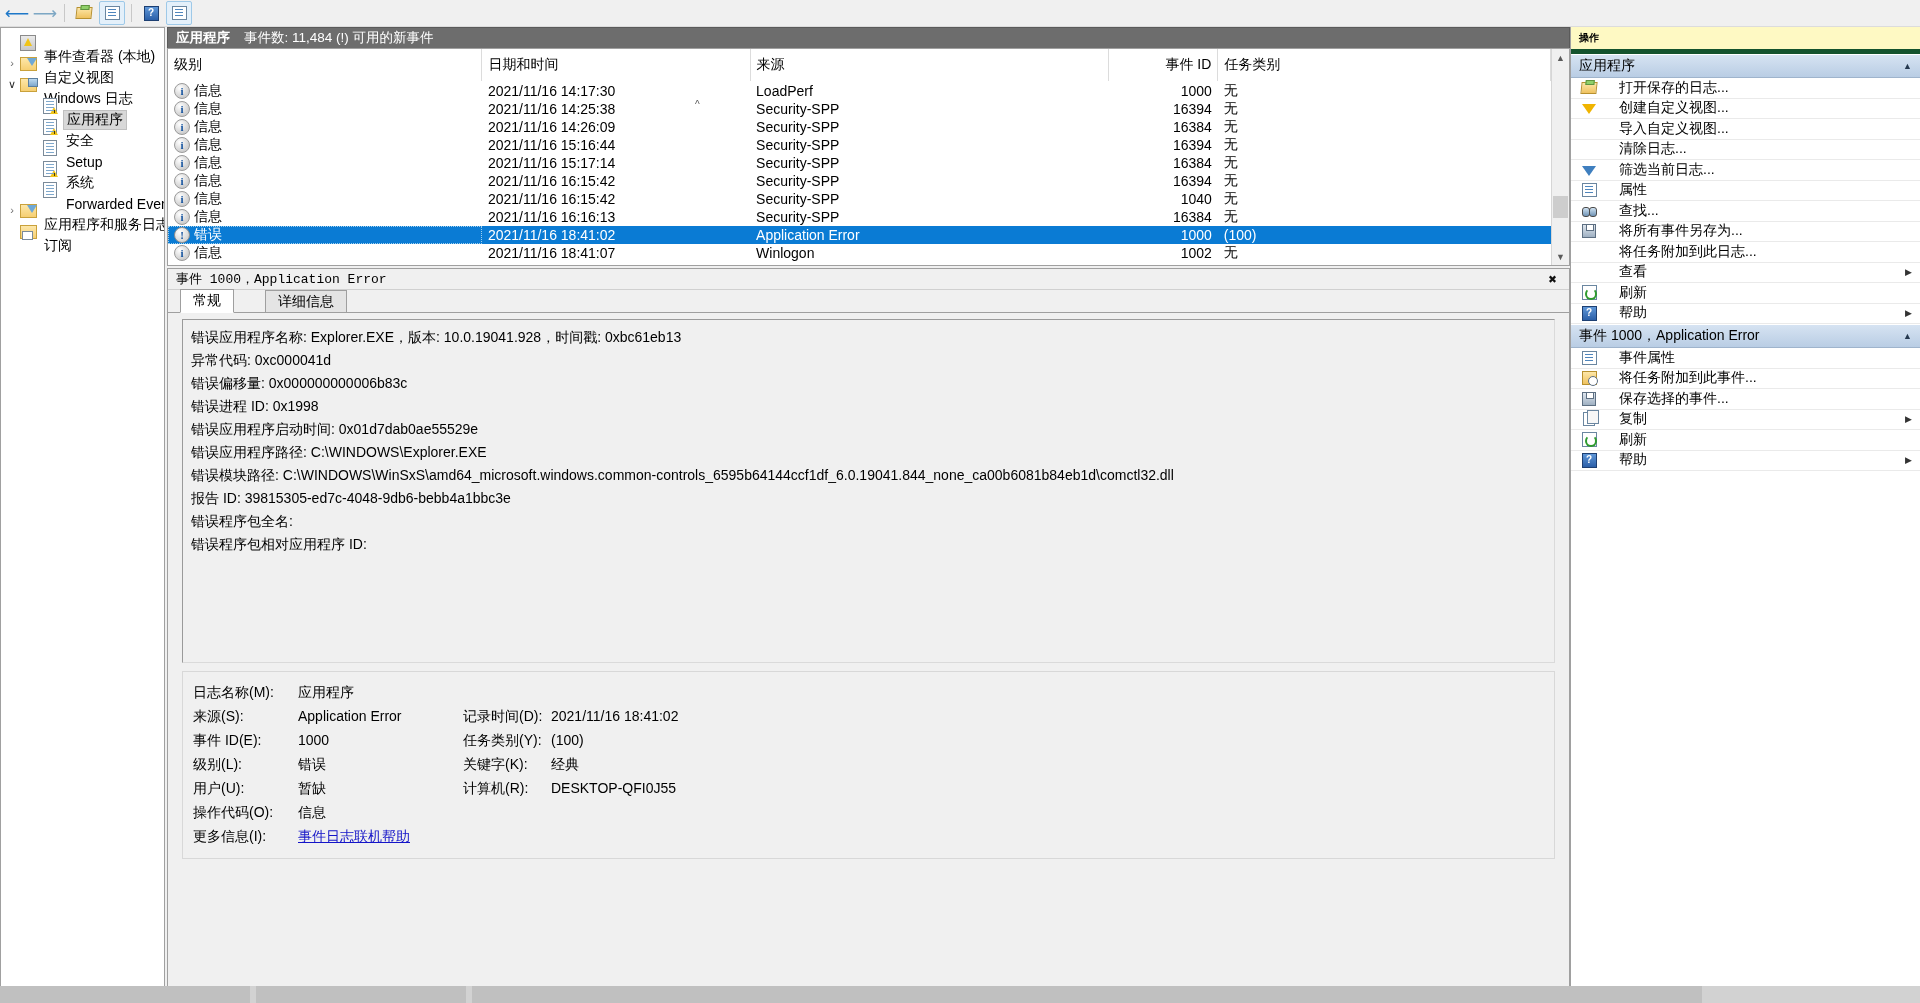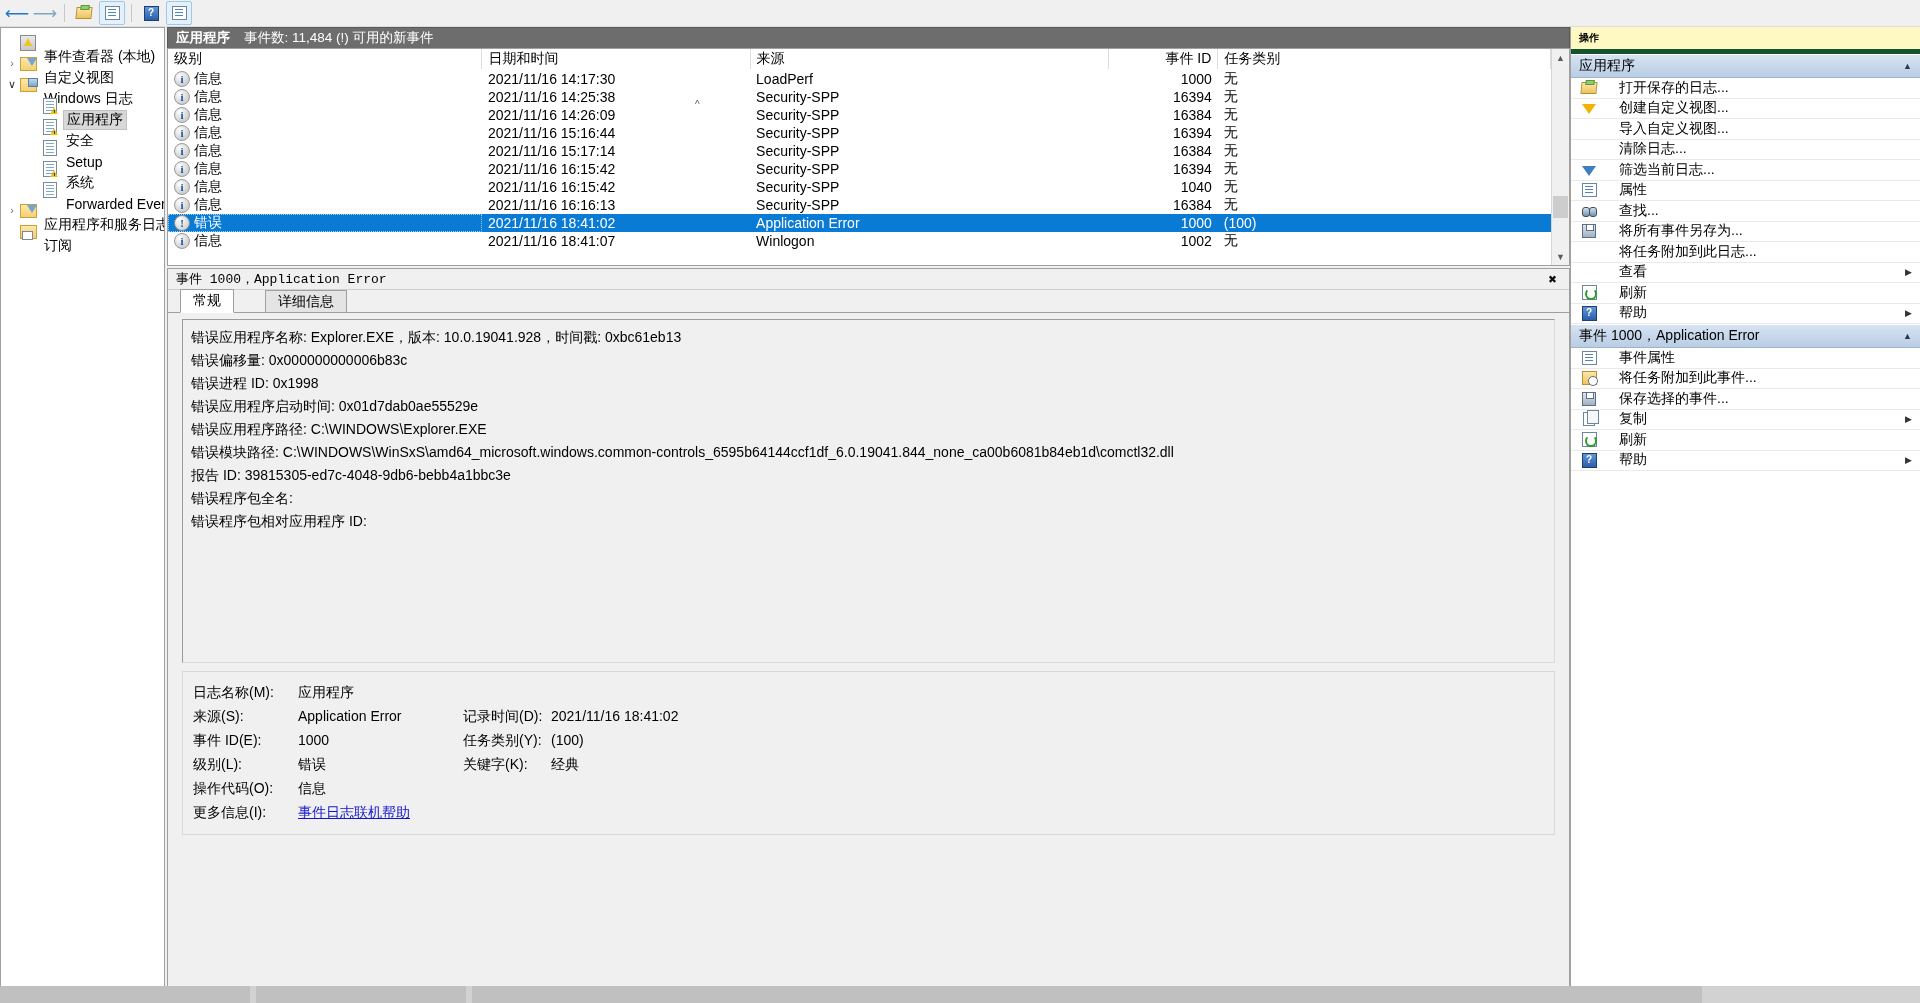--- a/index.html
+++ b/index.html
@@ -52,21 +52,21 @@
   
   .band{height:20px;background:#6d6d6d;color:#fff;display:flex;align-items:center;padding:0 0 0 8px;font-size:13.5px;gap:14px;border:1px solid #5a5a5a;border-bottom:none;flex:0 0 20px;}
   .band .b-title{font-weight:bold;}
   .band .b-count{font-weight:normal;}
 
   
   .table-wrap{flex:0 0 216px;background:#fff;border:1px solid #a0a0a0;display:flex;min-height:0;position:relative;}
   .table-scroll{flex:1 1 auto;overflow:hidden;min-width:0;}
   table.events{border-collapse:collapse;width:100%;table-layout:fixed;}
   table.events th{
-    font-weight:normal;text-align:left;font-size:14px;height:20px;padding:0 6px;
+    font-weight:normal;text-align:left;font-size:14px;height:20px;padding:6px 6px;
     background:#fff;border-right:1px solid #dcdcdc;border-bottom:1px solid #fff;color:#000;vertical-align:middle;
   }
   table.events th.num{text-align:right;}
   table.events td{font-size:14px;height:17px;padding:0 6px;white-space:nowrap;overflow:hidden;}
   table.events td.num{text-align:right;}
   tr.row.sel td{background:#0a7bd4;color:#fff;}
   tr.row.sel td:first-child{outline:1px dotted #9fd0ef;outline-offset:-1px;}
   .lvl{display:flex;align-items:center;gap:4px;}
   .lvl-ico{width:14px;height:14px;border-radius:50%;flex:0 0 14px;display:flex;align-items:center;justify-content:center;font-size:11px;font-weight:bold;font-family:"Liberation Serif",serif;}
   .lvl-info{background:radial-gradient(circle at 35% 30%,#ffffff,#cfcfcf 70%);border:1px solid #9b9b9b;color:#12519e;}
@@ -425,20 +425,21 @@
         </div>
 
         <div class="tabs">
           <div class="tab active">常规</div>
           <div class="tab">详细信息</div>
         </div>
 
         <div class="detail-body">
           <div class="msgbox">
             <div class="msgline">错误应用程序名称: Explorer.EXE，版本: 10.0.19041.928，时间戳: 0xbc61eb13</div>
+            <div class="msgline">异常代码: 0xc000041d</div>
             <div class="msgline">错误偏移量: 0x000000000006b83c</div>
             <div class="msgline">错误进程 ID: 0x1998</div>
             <div class="msgline">错误应用程序启动时间: 0x01d7dab0ae55529e</div>
             <div class="msgline">错误应用程序路径: C:\WINDOWS\Explorer.EXE</div>
             <div class="msgline">错误模块路径: C:\WINDOWS\WinSxS\amd64_microsoft.windows.common-controls_6595b64144ccf1df_6.0.19041.844_none_ca00b6081b84eb1d\comctl32.dll</div>
             <div class="msgline">报告 ID: 39815305-ed7c-4048-9db6-bebb4a1bbc3e</div>
             <div class="msgline">错误程序包全名:</div>
             <div class="msgline">错误程序包相对应用程序 ID:</div>
           </div>
 
@@ -459,20 +460,26 @@
               <span class="meta-lab2">任务类别(Y):</span>
               <span class="meta-val2">(100)</span>
             </div>
             <div class="meta-row">
               <span class="meta-lab">级别(L):</span>
               <span class="meta-val">错误</span>
               <span class="meta-lab2">关键字(K):</span>
               <span class="meta-val2">经典</span>
             </div>
             <div class="meta-row">
+              <span class="meta-lab">用户(U):</span>
+              <span class="meta-val">暂缺</span>
+              <span class="meta-lab2">计算机(R):</span>
+              <span class="meta-val2">DESKTOP-QFI0J55</span>
+            </div>
+            <div class="meta-row">
               <span class="meta-lab">操作代码(O):</span>
               <span class="meta-val">信息</span>
             </div>
             <div class="meta-row linkrow">
               <span class="meta-lab">更多信息(I):</span>
               <a class="meta-val">事件日志联机帮助</a>
             </div>
           </div>
         </div>
       </div>

